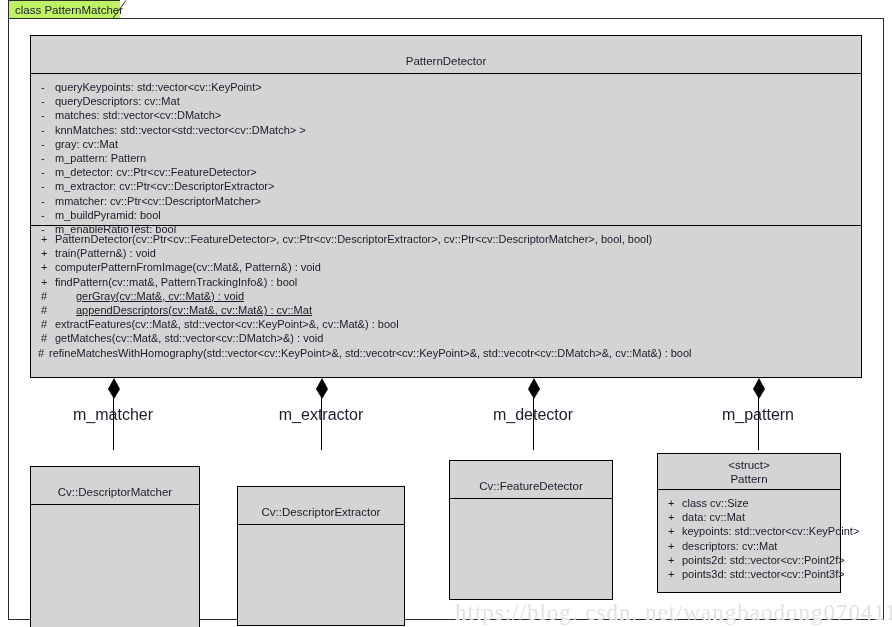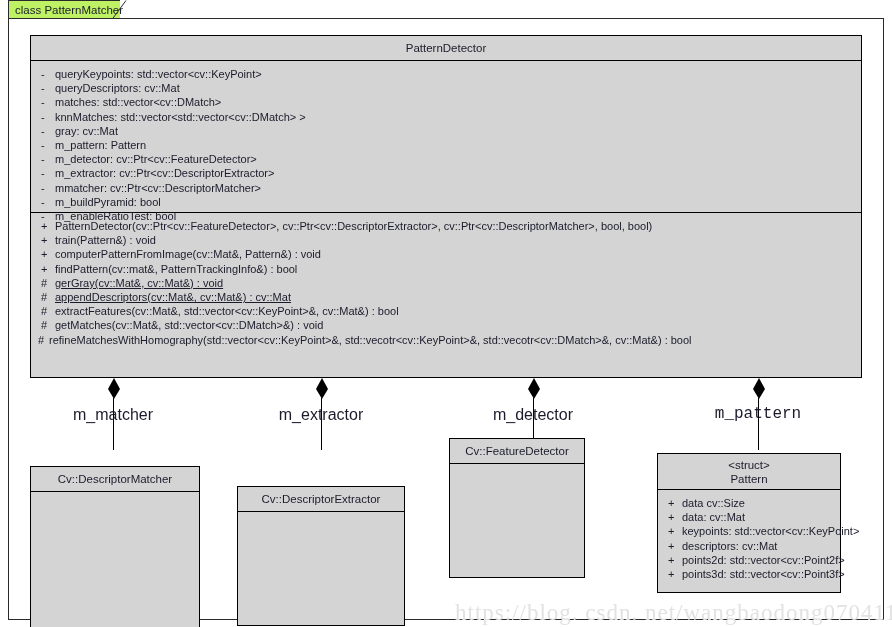--- a/index.html
+++ b/index.html
@@ -64,21 +64,21 @@
     box-sizing: border-box;
     border: 1px solid #000000;
     background: #d4d4d4;
   }
   .uml-title {
     box-sizing: border-box;
     border-bottom: 1px solid #000000;
     text-align: center;
     font-size: 11.5px;
     line-height: 14px;
-    padding: 5px 4px 5px 4px;
+    padding: 18px 4px 5px 4px;
     white-space: nowrap;
   }
   .uml-title.two-line { padding: 4px 4px 3px 4px; }
   .uml-section {
     box-sizing: border-box;
     padding: 6px 0 6px 0;
   }
   .uml-section.divided { border-bottom: 1px solid #000000; }
 
   .member {
@@ -88,38 +88,38 @@
     padding-left: 10px;
     display: flex;
   }
   .member .vis {
     display: inline-block;
     width: 14px;
     flex: 0 0 14px;
     text-align: left;
   }
   .member .sig { display: inline-block; }
-  .member.underlined .sig { text-decoration: underline; }
+  .member.underlined .sig { text-decoration: underline; margin-left: 21px; }
   
   .member.tight { padding-left: 7px; }
   .member.tight .vis { width: 11px; flex: 0 0 11px; }
 
   
   #patternDetector {
     left: 30px;
     top: 35px;
     width: 832px;
     height: 343px;
   }
   #pd-attrs { height: 152px; }
 
   
   #box-matcher   { left: 30px;  top: 466px; width: 170px; height: 164px; }
   #box-extractor { left: 237px; top: 450px; width: 168px; height: 140px; margin-top: 36px; }
-  #box-detector  { left: 449px; top: 438px; width: 136px; height: 140px; }
+  #box-detector  { left: 449px; top: 460px; width: 164px; height: 140px; }
   #box-pattern   { left: 657px; top: 453px; width: 184px; height: 140px; }
 
   .empty-body { height: 100%; }
 
   
   .conn {
     position: absolute;
     width: 1px;
     background: #000000;
   }
@@ -275,21 +275,21 @@
 </div>
 <div class="conn" style="left:533px; top:398px; height:52px;"></div>
 <div class="conn-label" style="left:463px; top:408px; width:140px;">m_detector</div>
 
 <div class="diamond" style="left:752px; top:378px;">
   <svg width="14" height="22" viewBox="0 0 14 22">
       <polygon points="7,0 13,11 7,21 1,11" fill="#000000"></polygon>
     </svg>
 </div>
 <div class="conn" style="left:758px; top:398px; height:52px;"></div>
-<div class="conn-label" style="left:688px; top:408px; width:140px;font-family:Liberation Mono, monospace;">m_pattern</div>
+<div class="conn-label" style="left:688px; top:408px; width:140px;">m_pattern</div>
 
 <div class="uml-box" id="box-matcher">
   <div class="uml-title">Cv::DescriptorMatcher</div>
   <div class="uml-section empty-body"></div>
 </div>
 
 <div class="uml-box" id="box-extractor">
   <div class="uml-title">Cv::DescriptorExtractor</div>
   <div class="uml-section empty-body"></div>
 </div>
@@ -300,21 +300,21 @@
 </div>
 
 <div class="uml-box" id="box-pattern">
   <div class="uml-title two-line">
     <div>&lt;struct&gt;</div>
     <div>Pattern</div>
   </div>
   <div class="uml-section">
     <div class="member">
         <span class="vis">+</span>
-        <span class="sig">data  cv::Size</span>
+        <span class="sig">class  cv::Size</span>
       </div>
     <div class="member">
         <span class="vis">+</span>
         <span class="sig">data:  cv::Mat</span>
       </div>
     <div class="member">
         <span class="vis">+</span>
         <span class="sig">keypoints:  std::vector&lt;cv::KeyPoint&gt;</span>
       </div>
     <div class="member">

